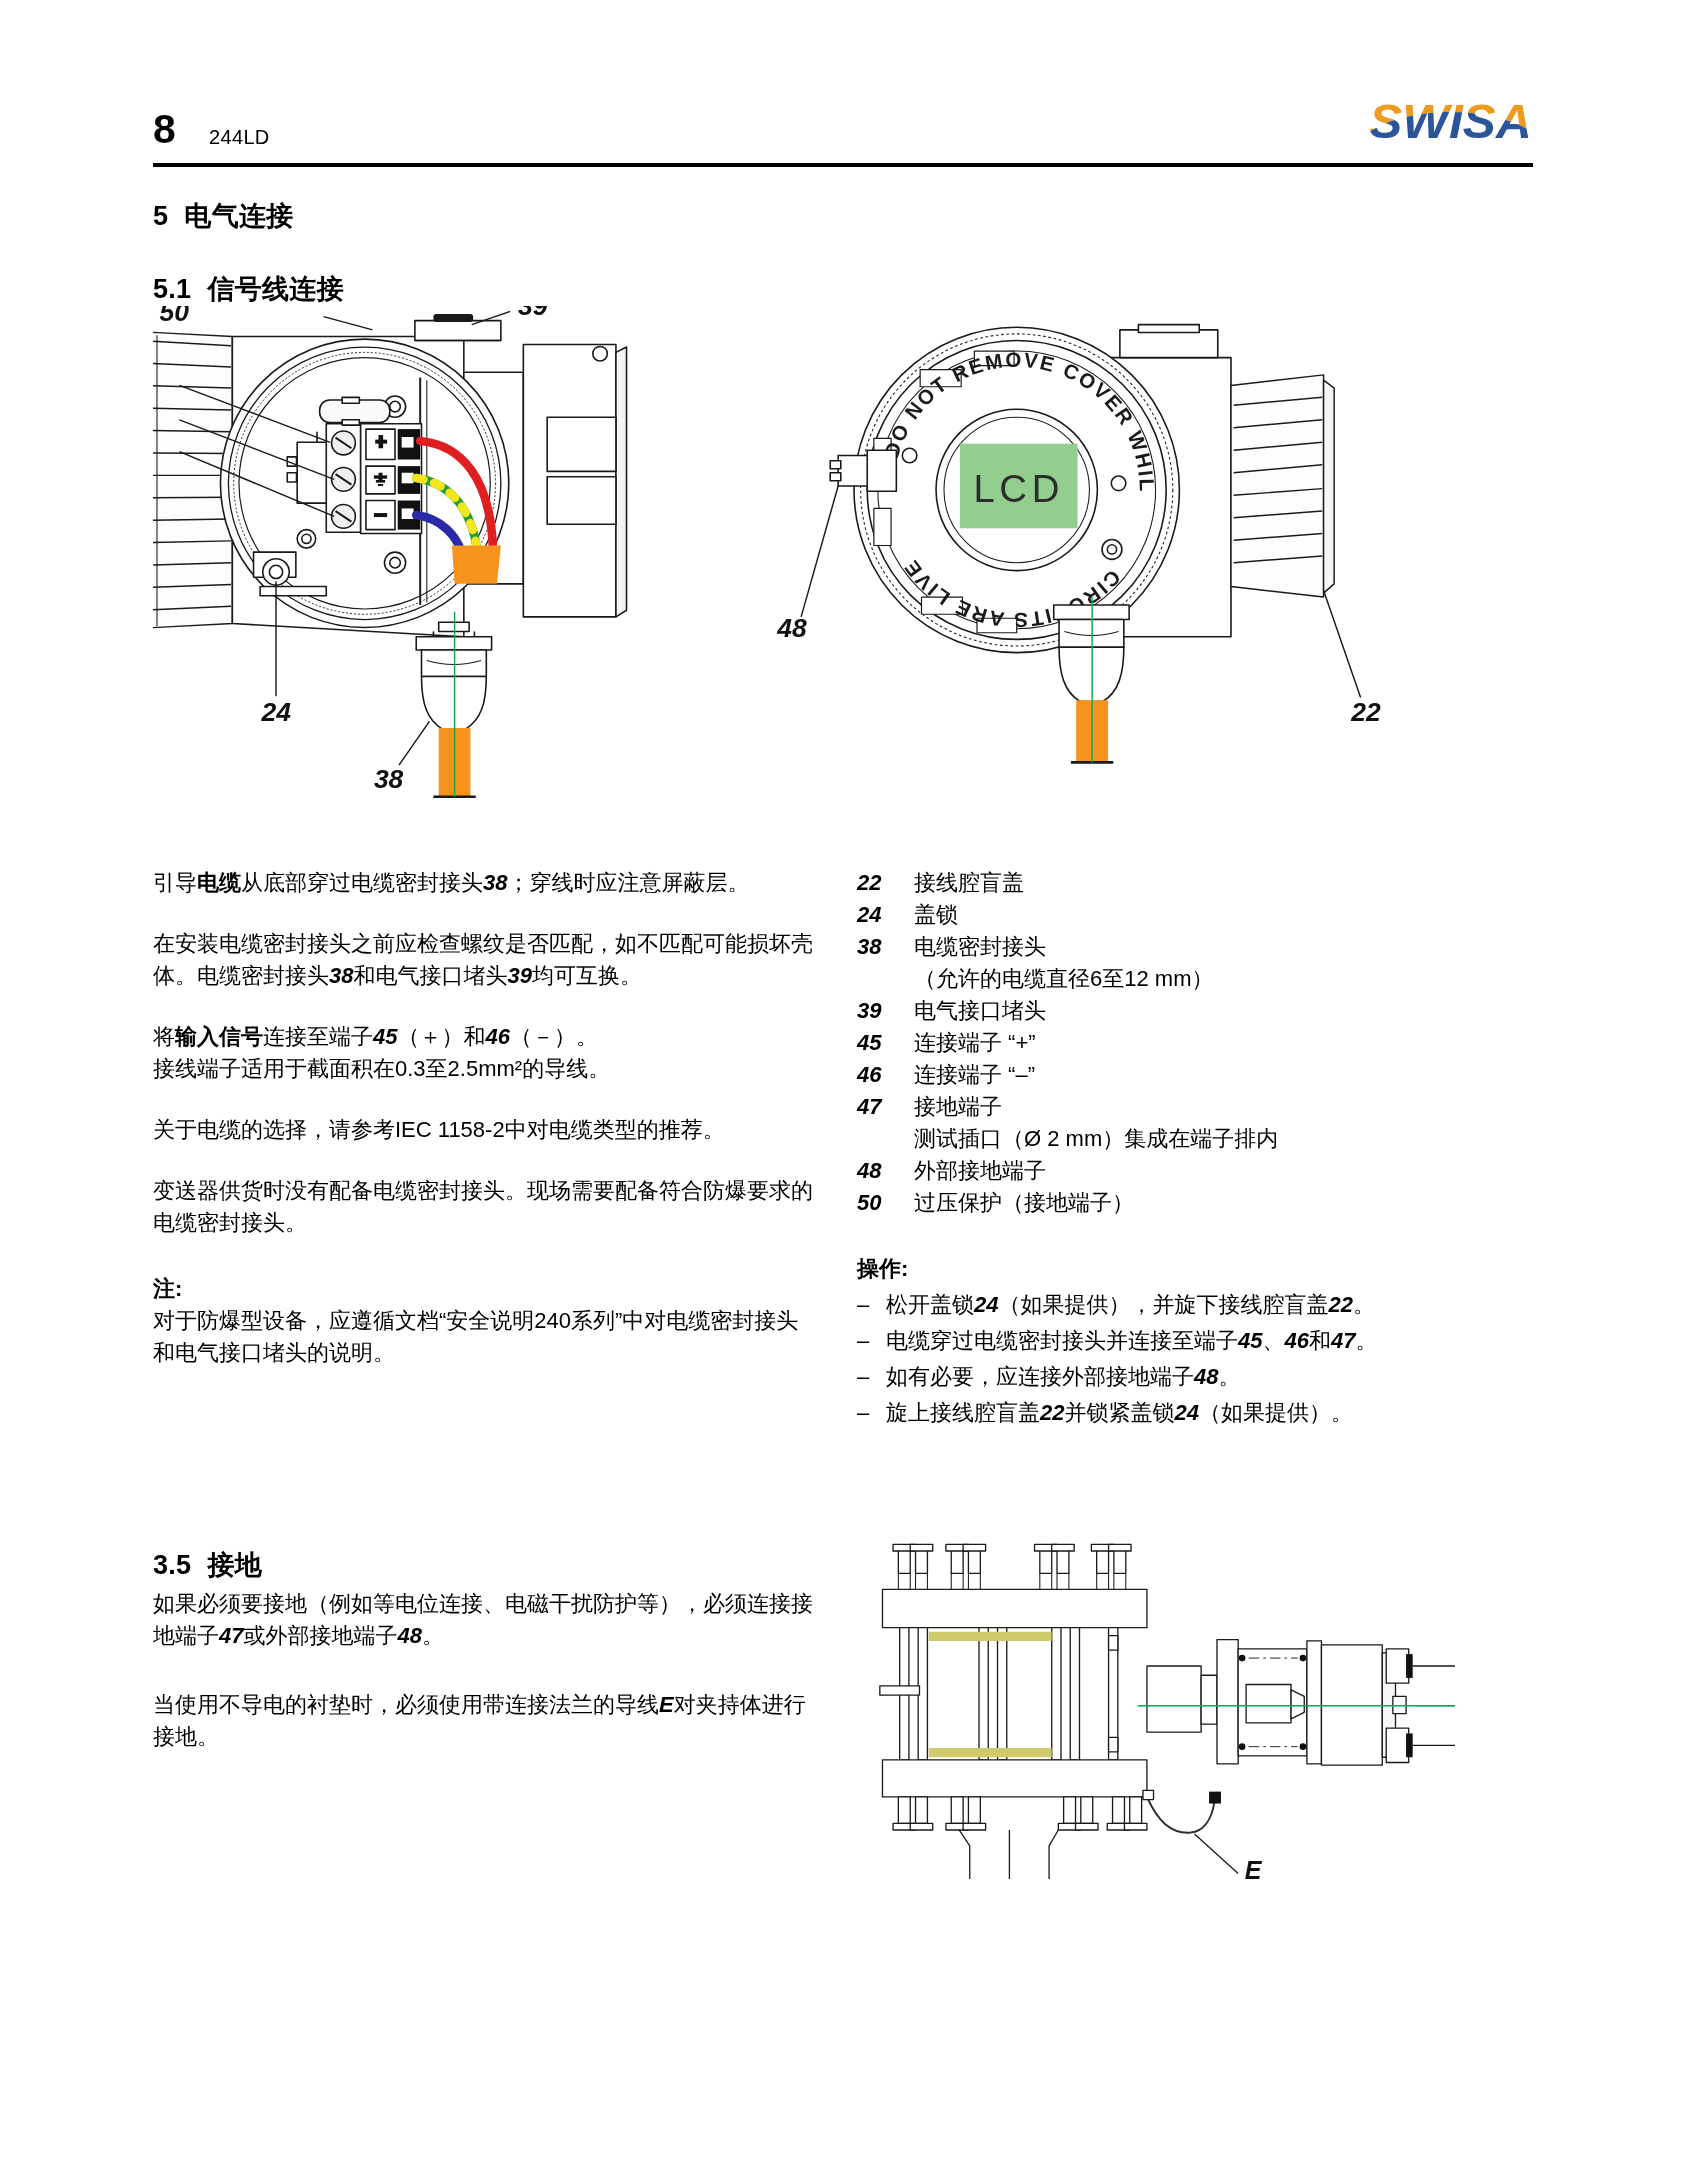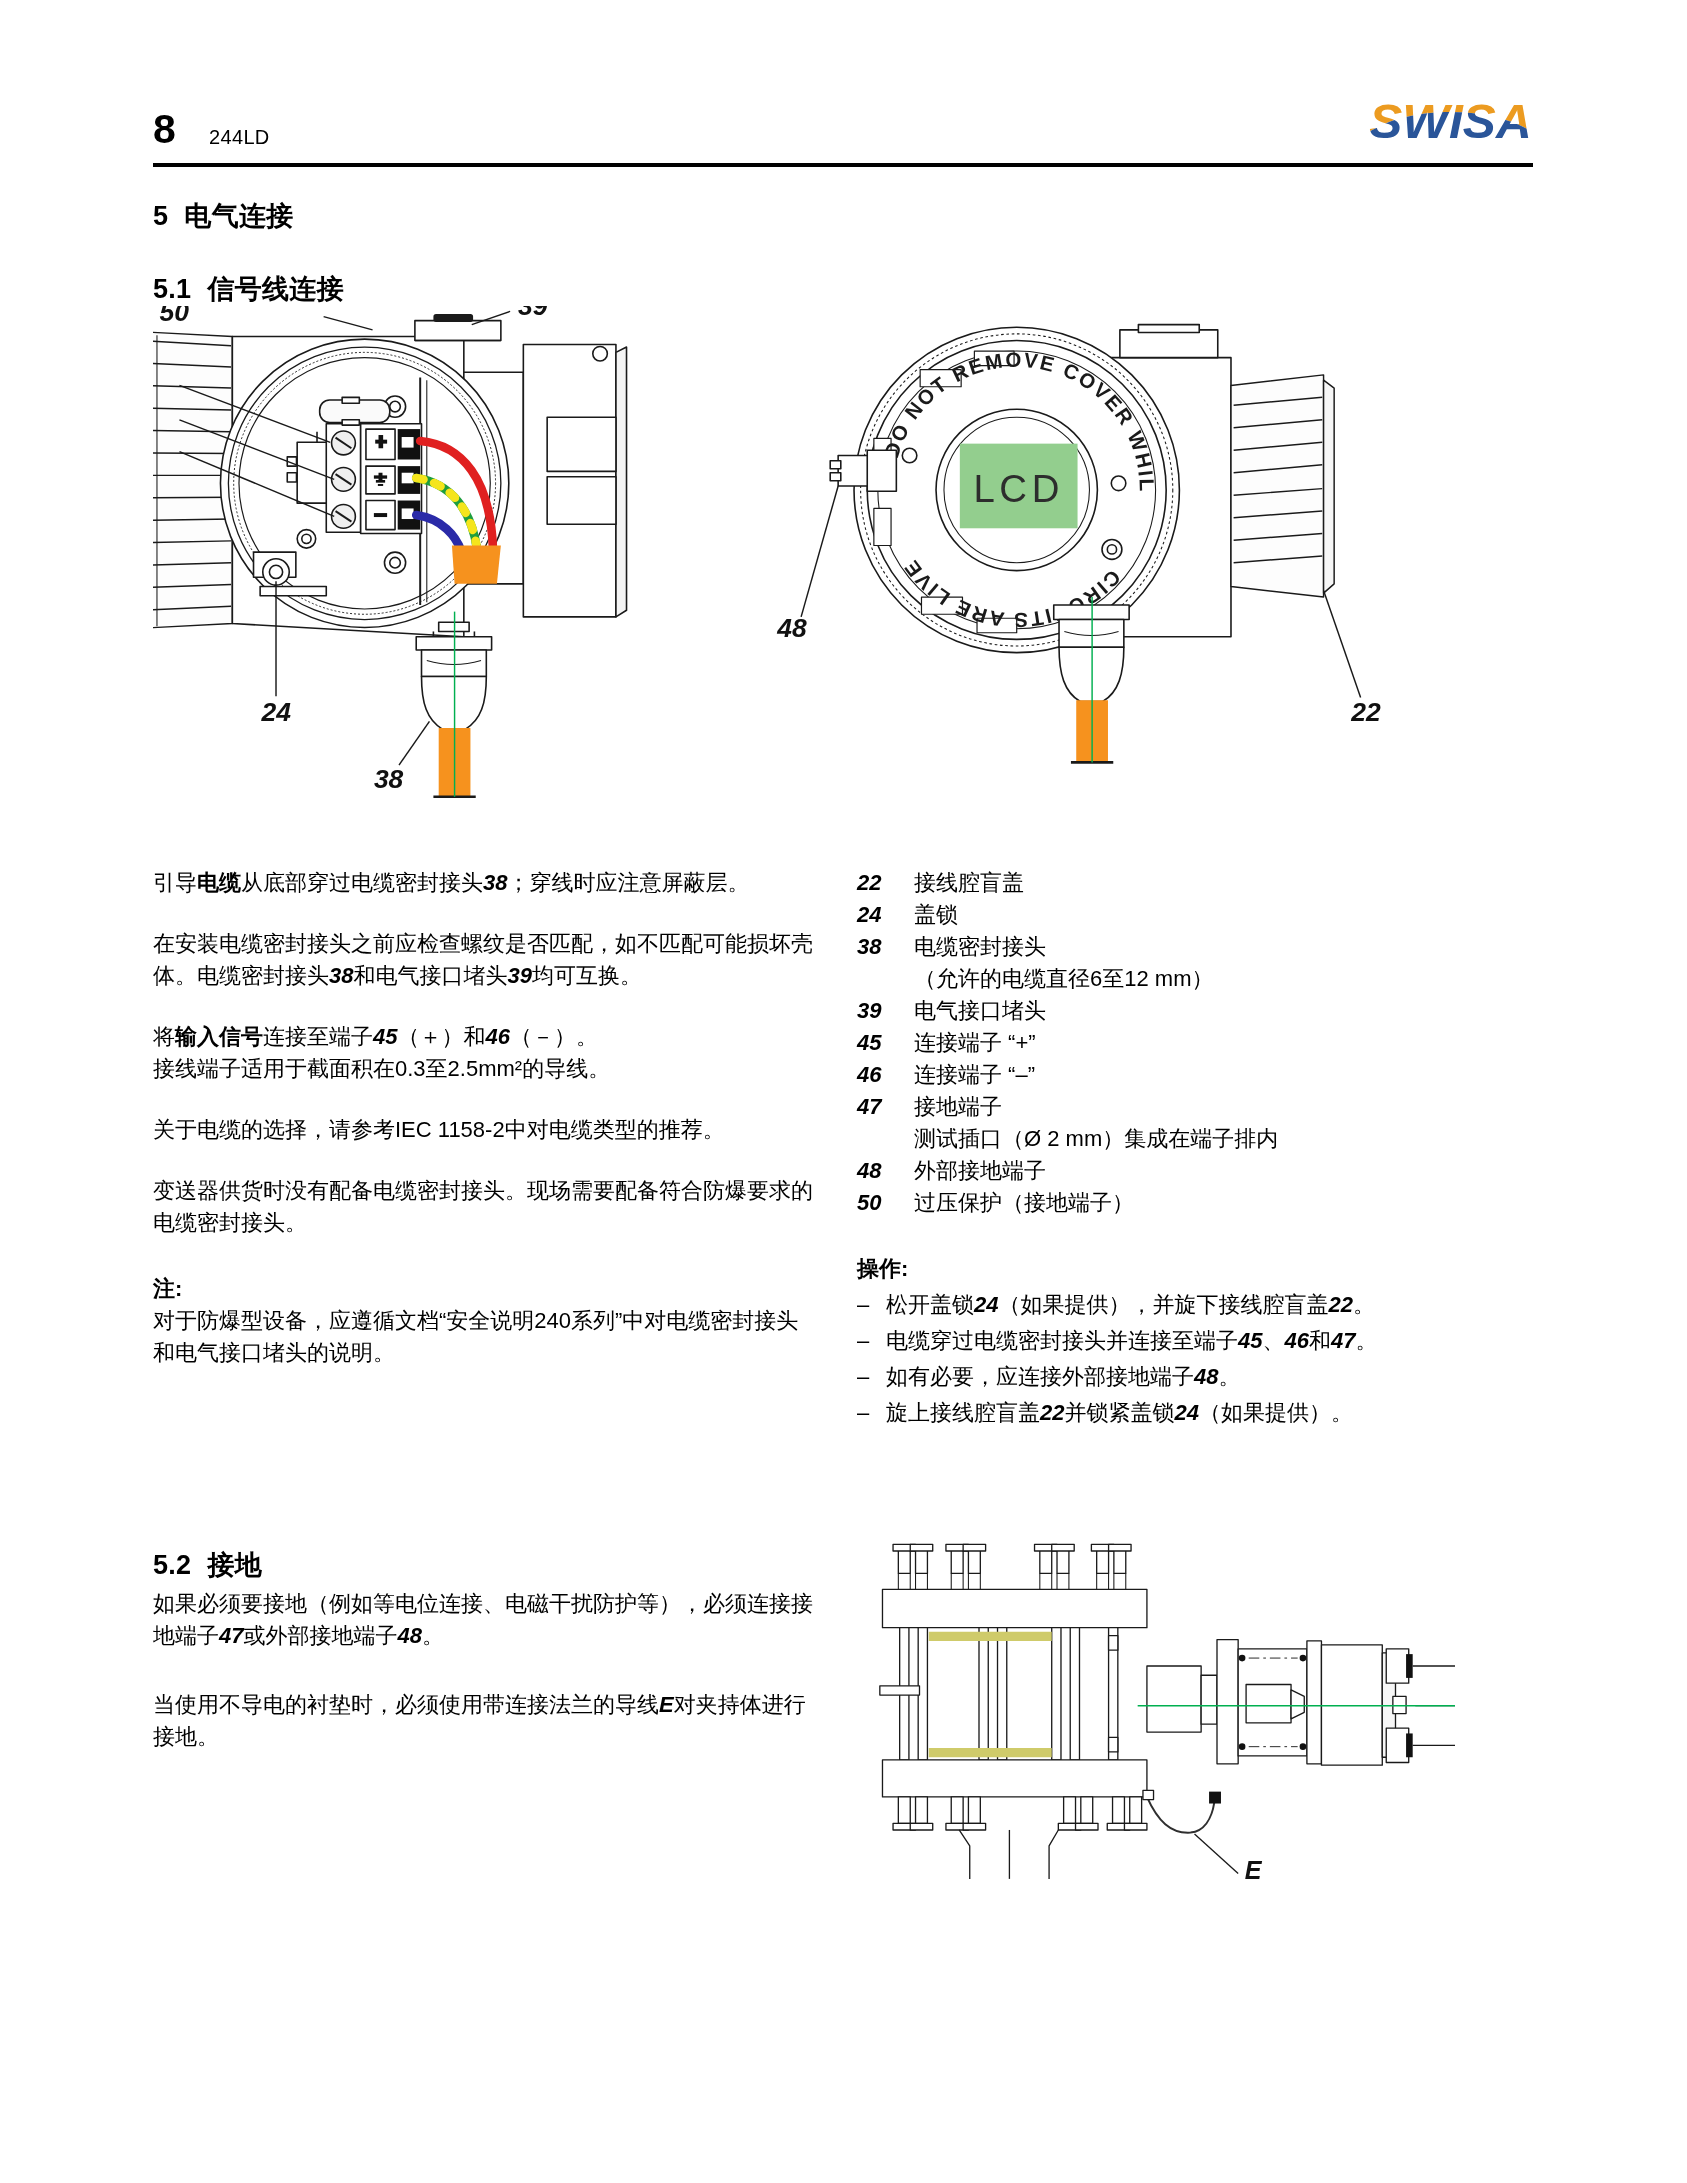--- a/index.html
+++ b/index.html
@@ -498,21 +498,21 @@
 
     <div class="op-row">
       <div class="op-dash">–</div>
       <div class="op-text">
         <span>旋上接线腔盲盖</span><i class="bi">22</i><span>并锁紧盖锁</span><i class="bi">24</i><span>（如果提供）。</span>
       </div>
     </div>
   </div>
 
   <div class="h2-52">
-    <span class="num">5.2</span><span>接地</span>
+    <span class="num">3.5</span><span>接地</span>
   </div>
 
   <div class="sec52-left">
     <div class="para">
       <span>如果必须要接地（例如等电位连接、电磁干扰防护等），必须连接接地端子</span><i class="bi">47</i><span>或外部接地端子</span><i class="bi">48</i><span>。</span>
     </div>
     <div class="para" style="margin-top:37px;">
       <span>当使用不导电的衬垫时，必须使用带连接法兰的导线</span><i class="bi">E</i><span>对夹持体进行接地。</span>
     </div>
   </div>

